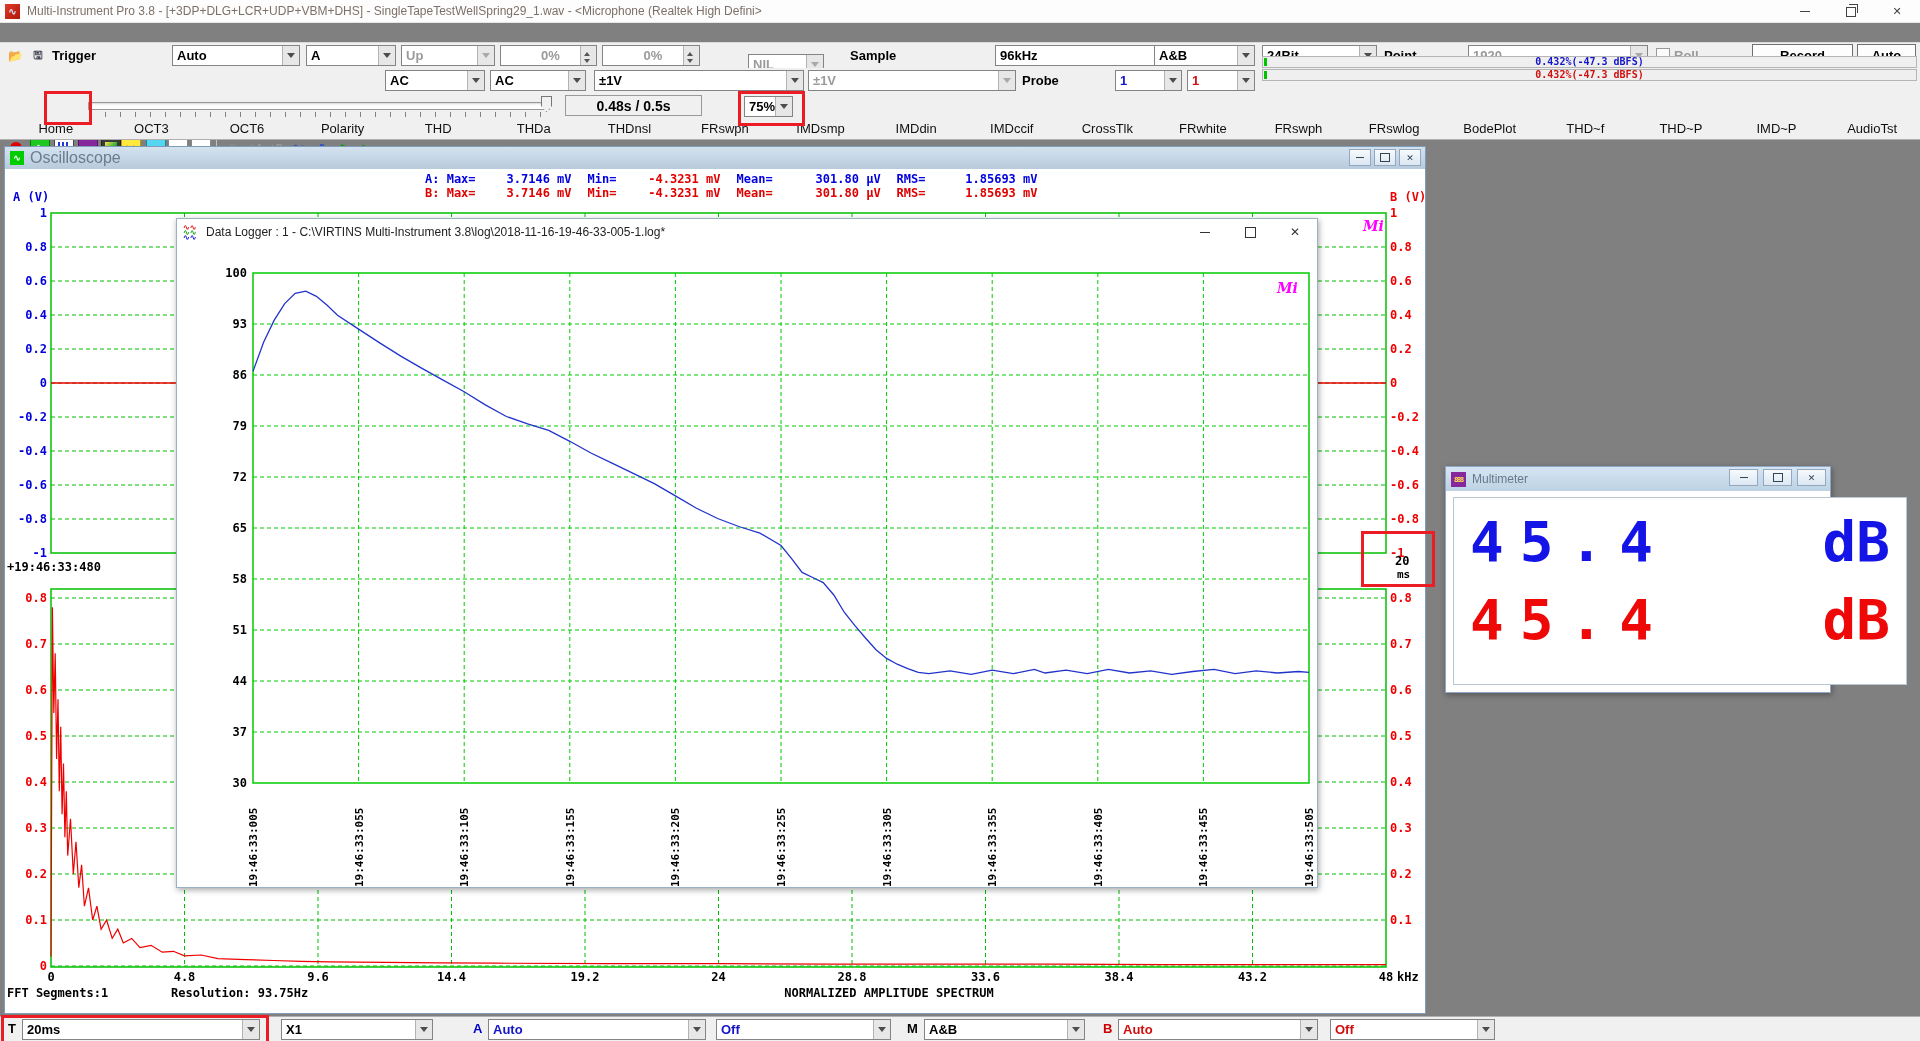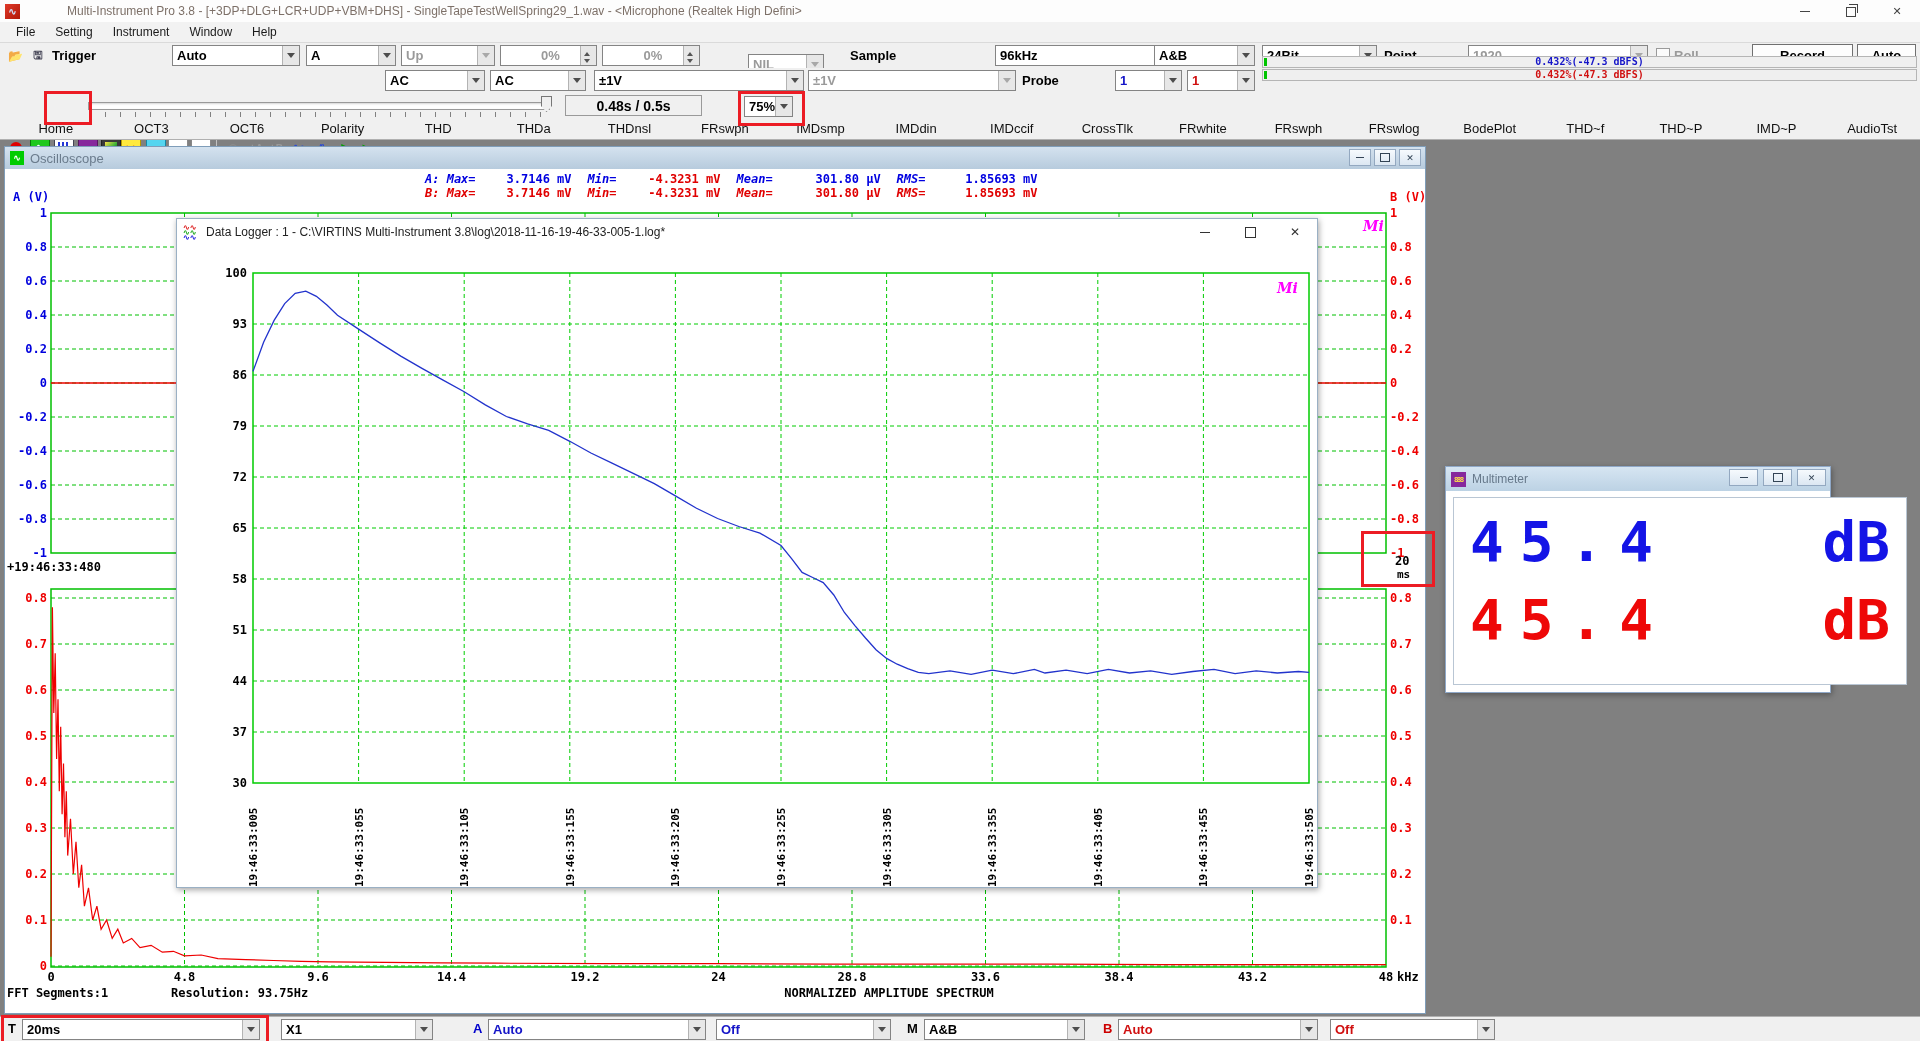--- a/index.html
+++ b/index.html
@@ -2,21 +2,21 @@
 <html><head>
 <meta charset="utf-8">
 <style>
   html,body{margin:0;padding:0;background:#555;}
   #app{position:relative;width:1920px;height:1041px;background:#808080;overflow:hidden;
        font-family:"Liberation Sans",sans-serif;font-size:12px;color:#000;}
   .abs{position:absolute;}
 
   
   #titlebar{position:absolute;left:0;top:0;width:1920px;height:22px;background:#fdfdfd;
-            display:flex;align-items:center;border-bottom:1px solid #e6e6e6;gap:40px;}
+            display:flex;align-items:center;border-bottom:1px solid #e6e6e6;}
   #app-icon{width:15px;height:15px;margin:0 7px 0 5px;background:linear-gradient(135deg,#e03a2a,#b01808);
             display:flex;align-items:center;justify-content:center;color:#fff;font-size:10px;font-weight:bold;}
   #app-icon::before{content:"∿";color:#cfe4ff;}
   #title-text{font-size:12px;color:#7d7068;white-space:nowrap;}
   .win-btns{position:absolute;right:0;top:0;height:22px;display:flex;}
   .win-btn{width:46px;height:22px;display:flex;align-items:center;justify-content:center;color:#444;}
   .g-min{width:10px;height:1px;background:#444;}
   .g-restore{width:8px;height:8px;border:1px solid #444;position:relative;margin-top:2px;}
   .g-restore::before{content:"";position:absolute;left:2px;top:-4px;width:8px;height:8px;border:1px solid #444;border-bottom:none;border-left:none;}
   .g-close{font-size:11px;color:#444;}
@@ -108,33 +108,33 @@
                 background:repeating-linear-gradient(90deg,#808080 0 1px,transparent 1px 15px);}
   #slider-thumb{position:absolute;left:541px;top:96px;width:11px;height:16px;background:#f0f0f0;border:1px solid #777;
                 box-sizing:border-box;clip-path:polygon(0 0,100% 0,100% 62%,50% 100%,0 62%);}
   #time-panel{position:absolute;left:565px;top:95px;width:137px;height:21px;border:1px solid #9a9a9a;background:#f0f0f0;
               font-weight:bold;font-size:14px;text-align:center;line-height:21px;box-sizing:border-box;}
 
   
   .window{position:absolute;background:#fff;border:1px solid #7f9db9;box-sizing:border-box;}
   .wtitle{height:22px;background:linear-gradient(180deg,#d4e2ef,#b7cbdd);display:flex;align-items:center;
           padding-left:5px;position:relative;}
-  .wtitle .wname{font-size:13px;color:#6b7c8d;margin-left:6px;}
+  .wtitle .wname{font-size:16px;color:#6b7c8d;margin-left:6px;}
   .wbtn{position:absolute;top:2px;width:22px;height:17px;background:linear-gradient(#f6fafd,#dce7f2);
         border:1px solid #93a8c0;display:flex;align-items:center;justify-content:center;box-sizing:border-box;}
   .bg-min{width:8px;height:1px;background:#345;}
   .bg-max{width:8px;height:7px;border:1px solid #345;}
   .bg-close{font-size:9px;color:#345;}
   .scope-icon{width:14px;height:14px;background:#00cc00;color:#fff;font-size:9px;font-weight:bold;
               display:flex;align-items:center;justify-content:center;}
   .scope-icon::before{content:"∿";}
 
   #osc-window{left:4px;top:146px;width:1422px;height:868px;z-index:1;}
   .stat-row{position:absolute;left:420px;display:flex;font:bold 12px "DejaVu Sans Mono",monospace;white-space:pre;}
-  .stat-row .lab{margin-right:4px;font-style:italic;}
+  .stat-row .lab{margin-right:4px;}
   .stat-row .val{display:inline-block;text-align:right;margin-right:16px;}
   .row-a{color:#0000e0;top:25px;}
   .row-b{color:#e00000;top:39px;}
   .row-a .neg{color:#e00000;}
 
   
   #dl-window{left:176px;top:218px;width:1142px;height:670px;z-index:20;border:1px solid #9ab0c4;box-shadow:1px 2px 6px rgba(0,0,0,.35);}
   #dl-title{height:26px;background:#fff;display:flex;align-items:center;padding-left:6px;position:relative;}
   #dl-title .wname{font-size:12px;color:#222;margin-left:7px;}
   .dl-icon{width:16px;height:15px;display:flex;flex-direction:column;justify-content:center;font-size:8px;line-height:5px;font-weight:bold;}
@@ -182,27 +182,20 @@
         </div>
       <div class="win-btn">
           <span class="g-restore"></span>
         </div>
       <div class="win-btn">
           <span class="g-close">✕</span>
         </div>
     </div>
   </div>
 
-  <div id="menubar">
-      <span class="menu-item">File</span>
-      <span class="menu-item">Setting</span>
-      <span class="menu-item">Instrument</span>
-      <span class="menu-item">Window</span>
-      <span class="menu-item">Help</span>
-    </div>
 
   <div id="toolbar1" class="toolbar">
     <div class="icon abs" style="left:6px;top:3px">
         <span style="color:#c89a28;font-size:12px">📂</span>
       </div>
     <div class="icon abs" style="left:28px;top:3px">
         <span style="color:#445;font-size:11px">🖫</span>
       </div>
     <span class="tlabel" style="left:52px;top:2px">Trigger</span>
     <div class="combo" style="left:172px;top:2px;width:128px">

